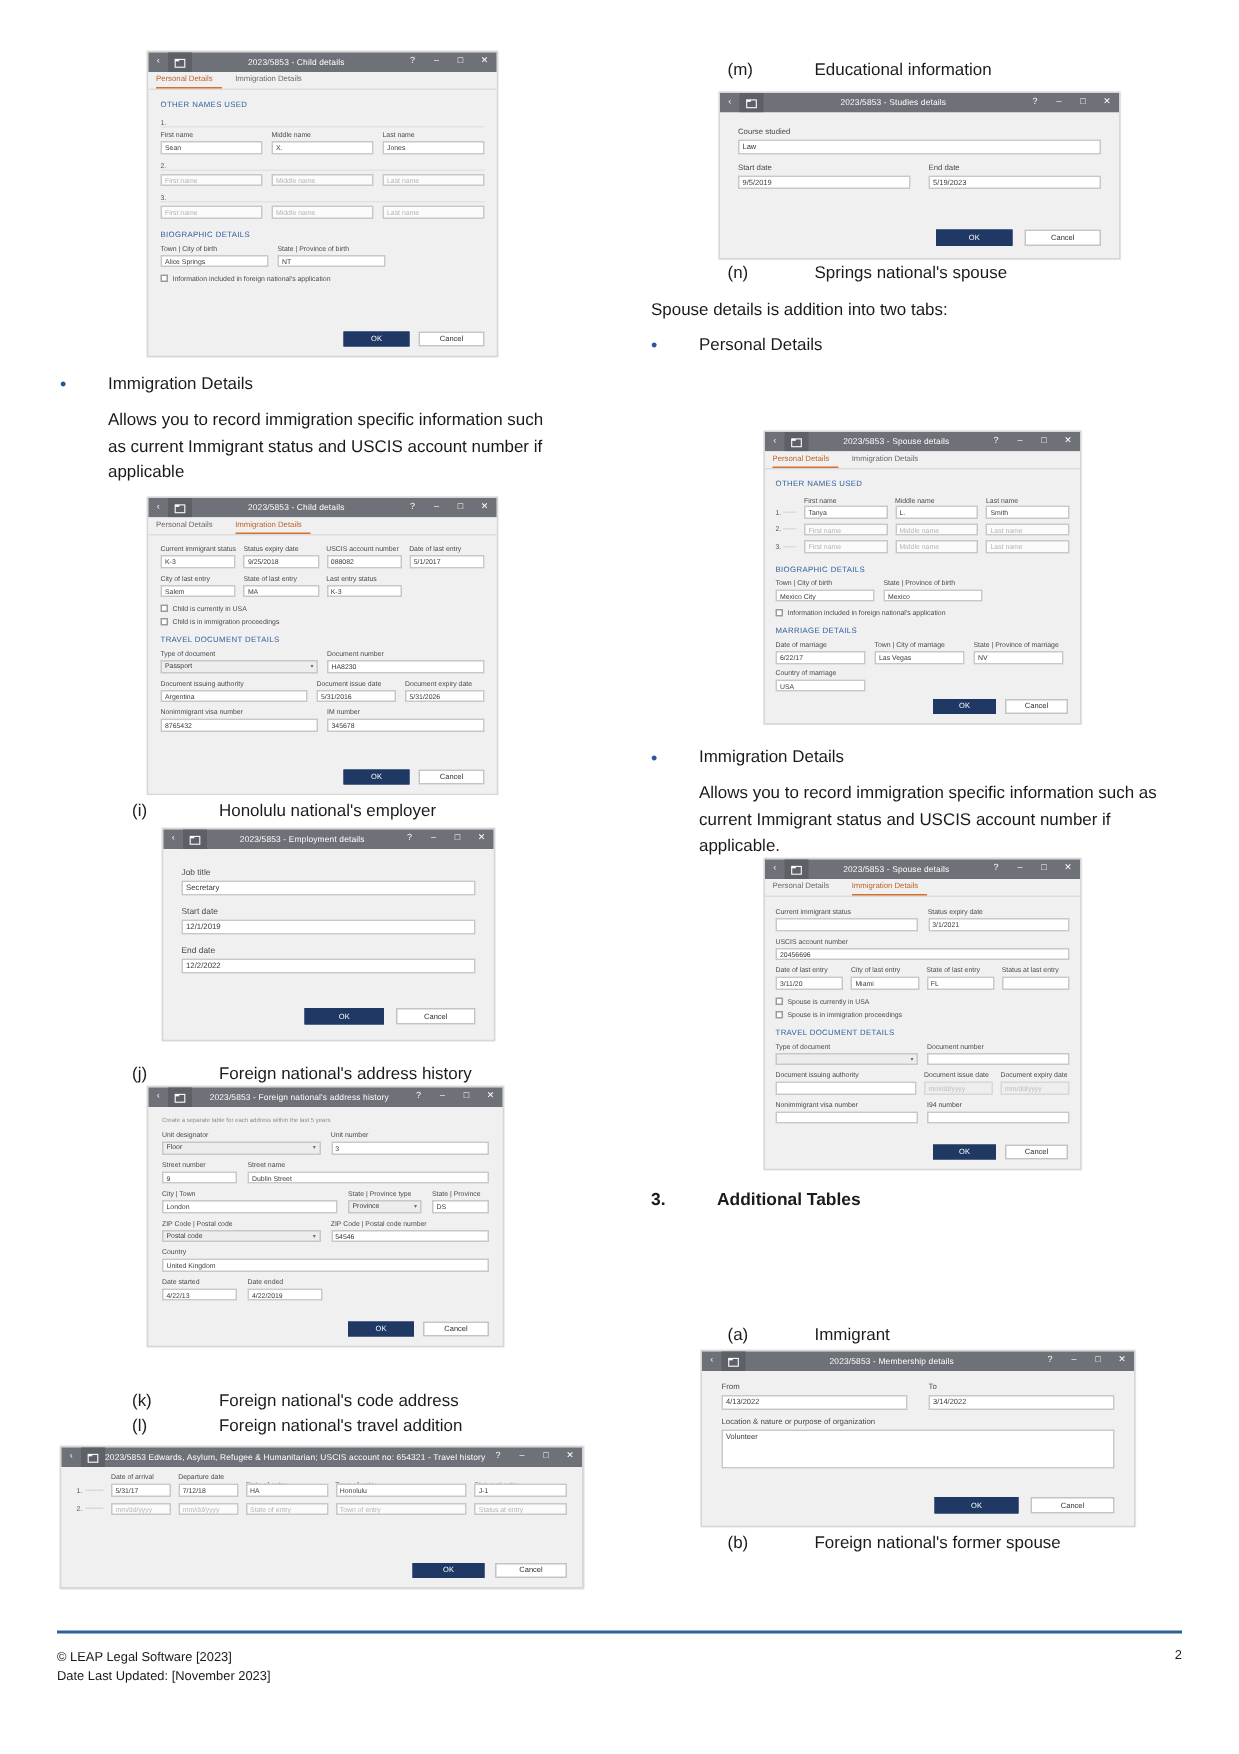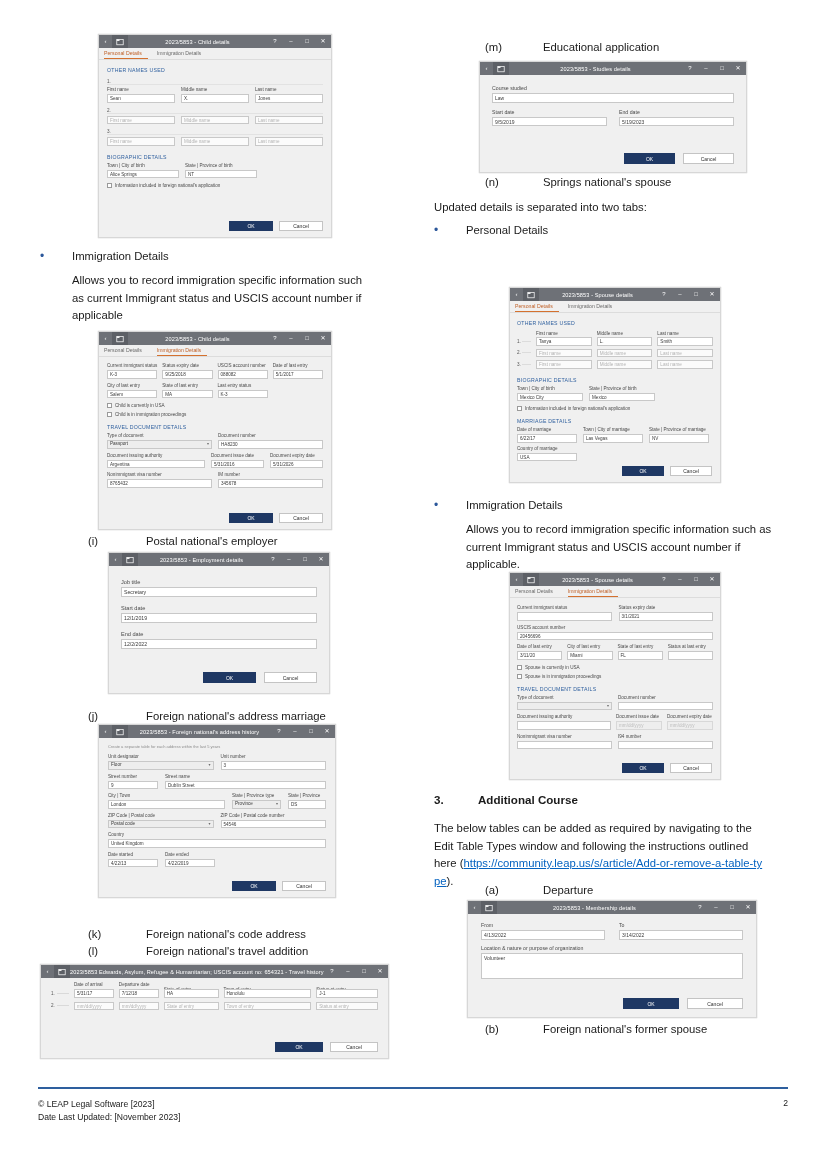--- a/index.html
+++ b/index.html
@@ -274,21 +274,21 @@
       </div>
       <div style="position:absolute; right:8px; bottom:6px; display:flex; gap:6px;">
         <div class="btn primary" style="width:44px;">OK</div>
         <div class="btn" style="width:44px;">Cancel</div>
       </div>
     </div>
   </div>
 
   <div class="caption" style="position:absolute; left:88px; top:533px; width:300px;">
     <span class="idx">(i)</span>
-    <span>Postal national's employer</span>
+    <span>Honolulu national's employer</span>
   </div>
 
   <div class="win" style="left:108px; top:552px; width:222px; height:142px;">
     <div class="win-tb">
       <div class="back">‹</div>
       <div class="docicon">
         <svg viewBox="0 0 10 10">
             <rect x="1" y="2" width="8" height="6.5" fill="none" stroke="#ffffff" stroke-width="0.9"></rect>
             <rect x="1" y="2" width="3.4" height="1.6" fill="#ffffff"></rect>
           </svg>
@@ -312,21 +312,21 @@
       </div>
       <div style="position:absolute; right:12px; bottom:10px; display:flex; gap:8px;">
         <div class="btn primary" style="width:53px; height:11px;">OK</div>
         <div class="btn" style="width:53px; height:11px;">Cancel</div>
       </div>
     </div>
   </div>
 
   <div class="caption" style="position:absolute; left:88px; top:708px; width:320px;">
     <span class="idx">(j)</span>
-    <span>Foreign national's address marriage</span>
+    <span>Foreign national's address history</span>
   </div>
 
   <div class="win" style="left:98px; top:724px; width:238px; height:174px;">
     <div class="win-tb">
       <div class="back">‹</div>
       <div class="docicon">
         <svg viewBox="0 0 10 10">
             <rect x="1" y="2" width="8" height="6.5" fill="none" stroke="#ffffff" stroke-width="0.9"></rect>
             <rect x="1" y="2" width="3.4" height="1.6" fill="#ffffff"></rect>
           </svg>
@@ -508,21 +508,21 @@
       </div>
       <div style="position:absolute; right:10px; bottom:6px; display:flex; gap:7px;">
         <div class="btn primary" style="width:48px;">OK</div>
         <div class="btn" style="width:48px;">Cancel</div>
       </div>
     </div>
   </div>
 
   <div class="caption" style="position:absolute; left:485px; top:39px; width:300px;">
     <span class="idx">(m)</span>
-    <span>Educational application</span>
+    <span>Educational information</span>
   </div>
 
   <div class="win" style="left:479px; top:61px; width:268px; height:112px;">
     <div class="win-tb">
       <div class="back">‹</div>
       <div class="docicon">
         <svg viewBox="0 0 10 10">
             <rect x="1" y="2" width="8" height="6.5" fill="none" stroke="#ffffff" stroke-width="0.9"></rect>
             <rect x="1" y="2" width="3.4" height="1.6" fill="#ffffff"></rect>
           </svg>
@@ -555,21 +555,21 @@
         <div class="btn" style="width:51px; height:11px;">Cancel</div>
       </div>
     </div>
   </div>
 
   <div class="caption" style="position:absolute; left:485px; top:174px; width:300px;">
     <span class="idx">(n)</span>
     <span>Springs national's spouse</span>
   </div>
 
-  <div class="doc-para" style="position:absolute; left:434px; top:199px; width:360px;">Updated details is separated into two tabs:</div>
+  <div class="doc-para" style="position:absolute; left:434px; top:199px; width:360px;">Spouse details is addition into two tabs:</div>
 
   <div class="doc-bullet" style="position:absolute; left:434px; top:222px; width:350px;">
     <span class="dot">•</span>
     <span>Personal Details</span>
   </div>
 
   <div class="win" style="left:509px; top:287px; width:212px; height:196px;">
     <div class="win-tb">
       <div class="back">‹</div>
       <div class="docicon">
@@ -802,30 +802,27 @@
       </div>
       <div style="position:absolute; right:8px; bottom:6px; display:flex; gap:6px;">
         <div class="btn primary" style="width:42px;">OK</div>
         <div class="btn" style="width:42px;">Cancel</div>
       </div>
     </div>
   </div>
 
   <div style="position:absolute; left:434px; top:793px; display:flex; width:340px;">
     <span class="heading-num" style="width:44px; flex:0 0 44px;">3.</span>
-    <span class="heading-num">Additional Course</span>
-  </div>
-
-  <div class="doc-para" style="position:absolute; left:434px; top:820px; width:332px;">
-    <span>The below tables can be added as required by navigating to the Edit Table Types window and following the instructions outlined here (</span><a class="link" href="#">https://community.leap.us/s/article/Add-or-remove-a-table-type</a><span>).</span>
-  </div>
+    <span class="heading-num">Additional Tables</span>
+  </div>
+
 
   <div class="caption" style="position:absolute; left:485px; top:882px; width:300px;">
     <span class="idx">(a)</span>
-    <span>Departure</span>
+    <span>Immigrant</span>
   </div>
 
   <div class="win" style="left:467px; top:900px; width:290px; height:118px;">
     <div class="win-tb">
       <div class="back">‹</div>
       <div class="docicon">
         <svg viewBox="0 0 10 10">
             <rect x="1" y="2" width="8" height="6.5" fill="none" stroke="#ffffff" stroke-width="0.9"></rect>
             <rect x="1" y="2" width="3.4" height="1.6" fill="#ffffff"></rect>
           </svg>

